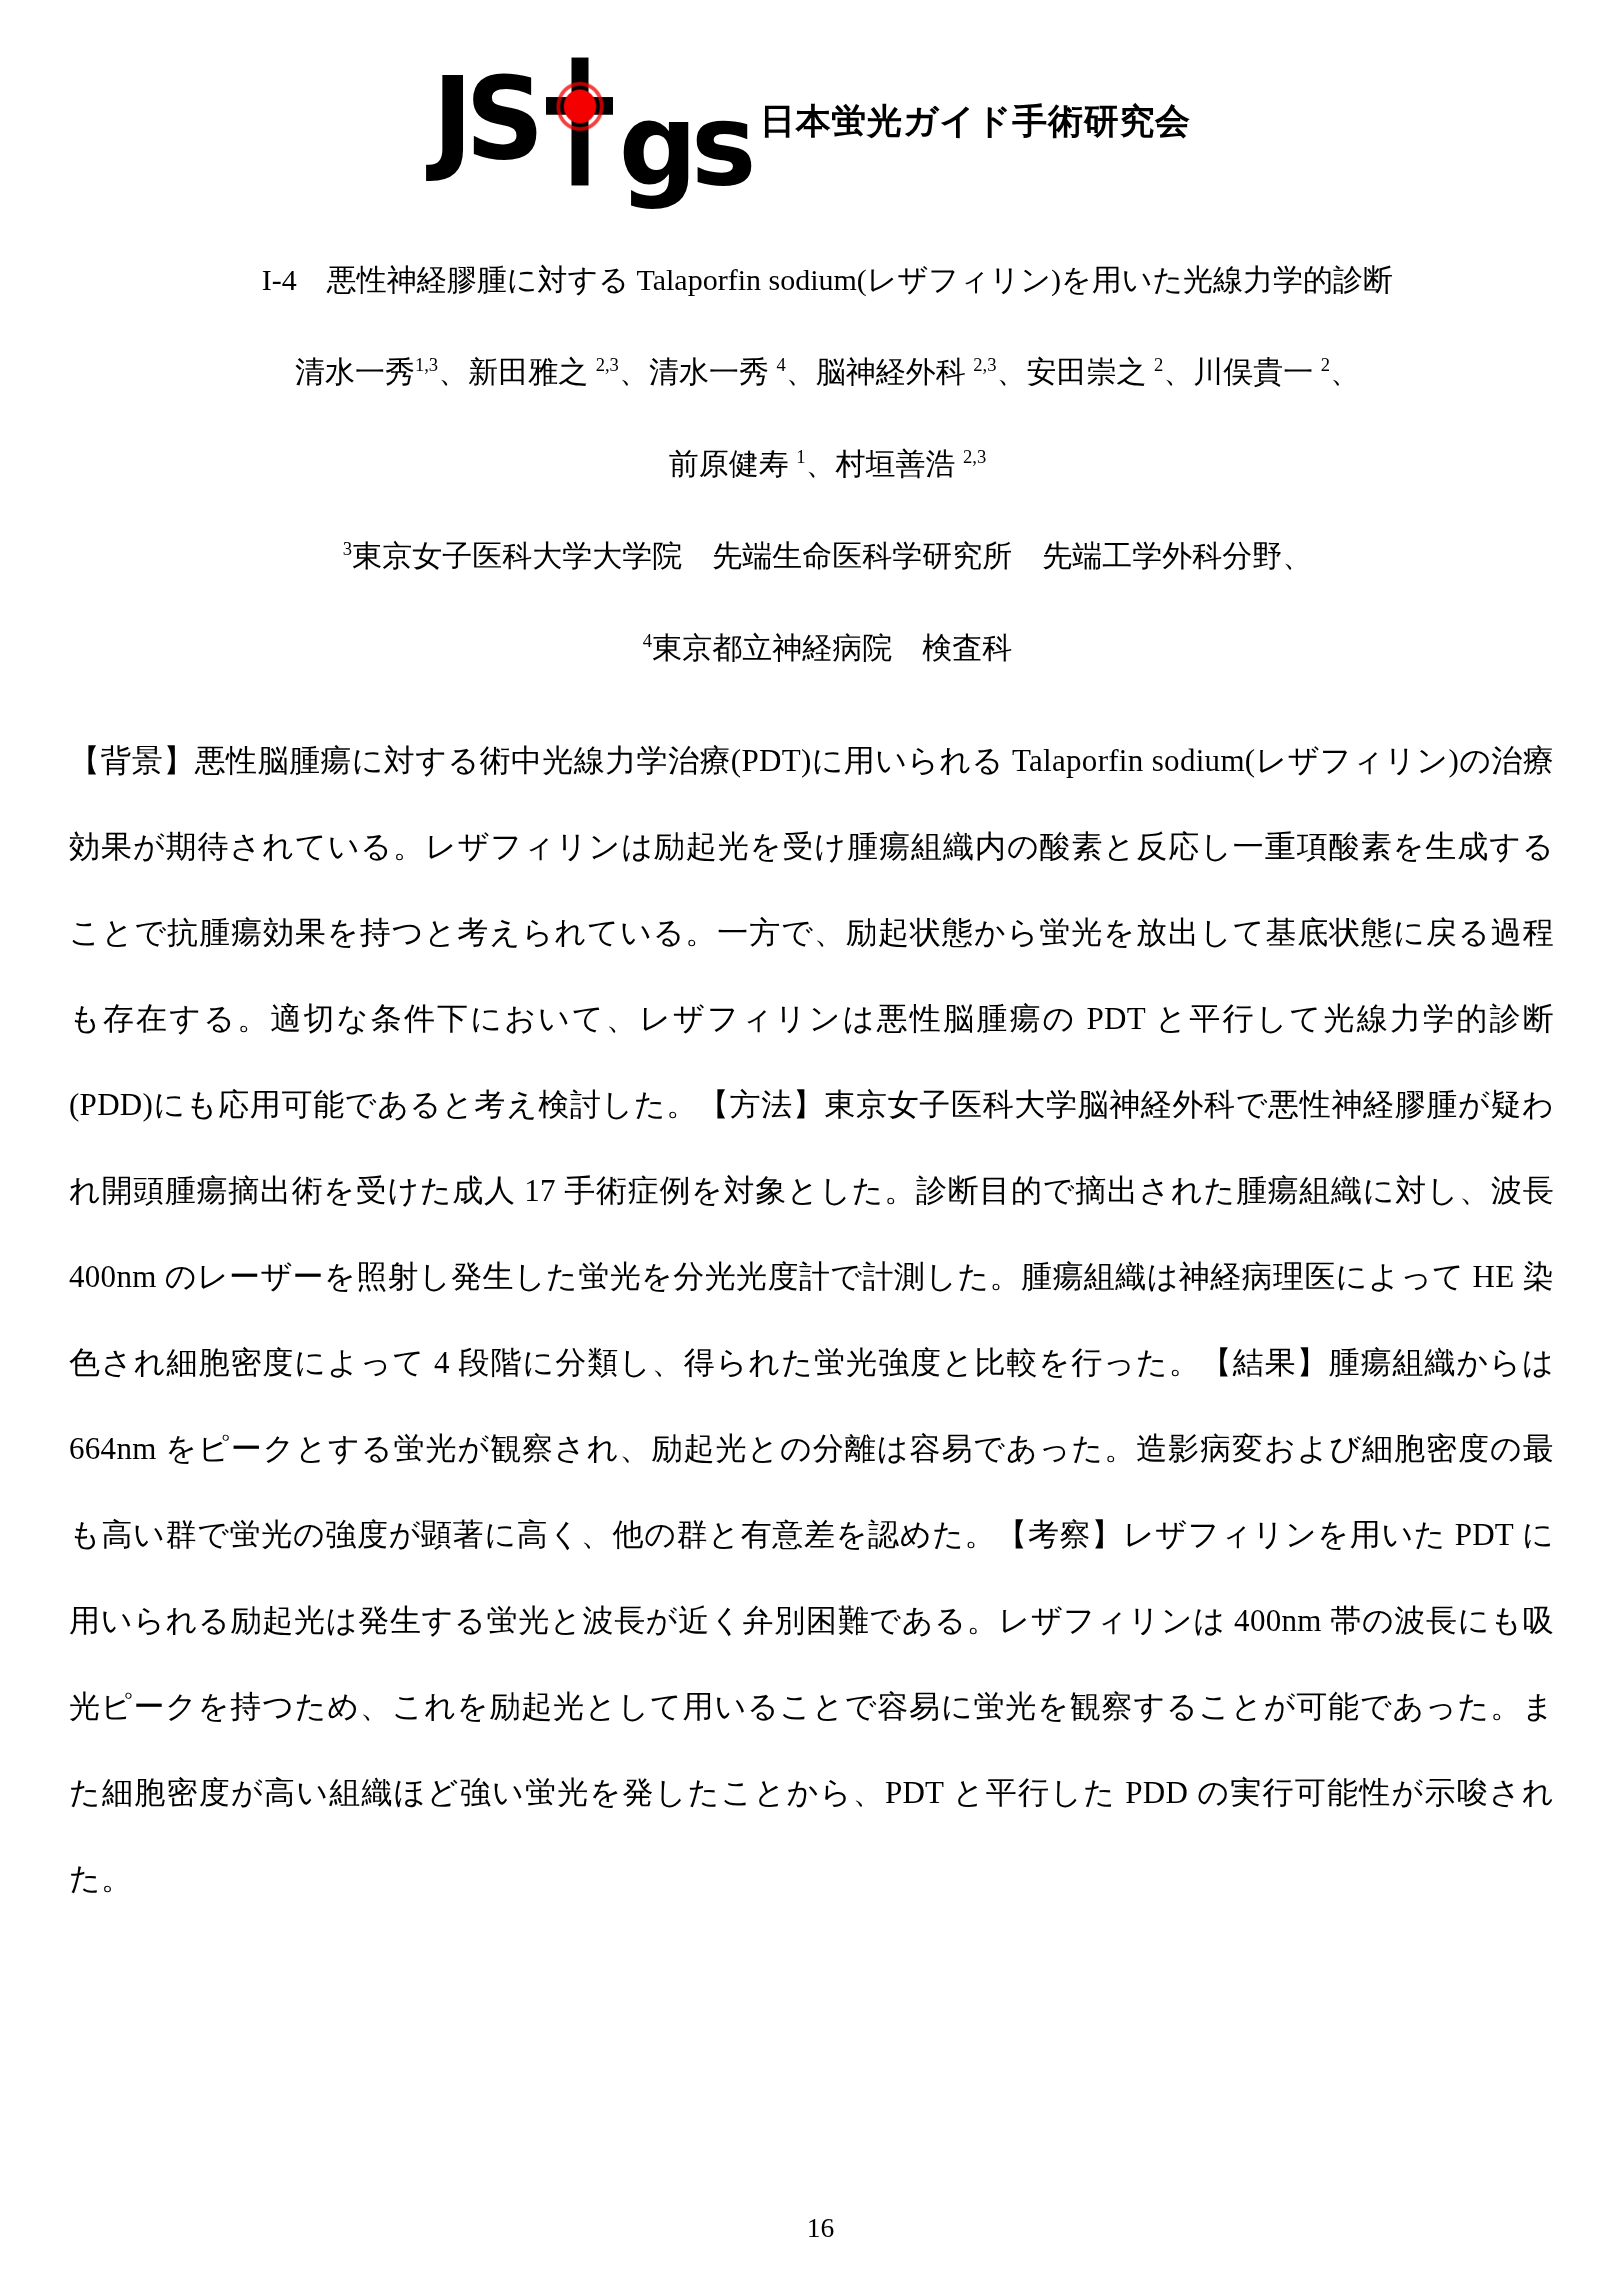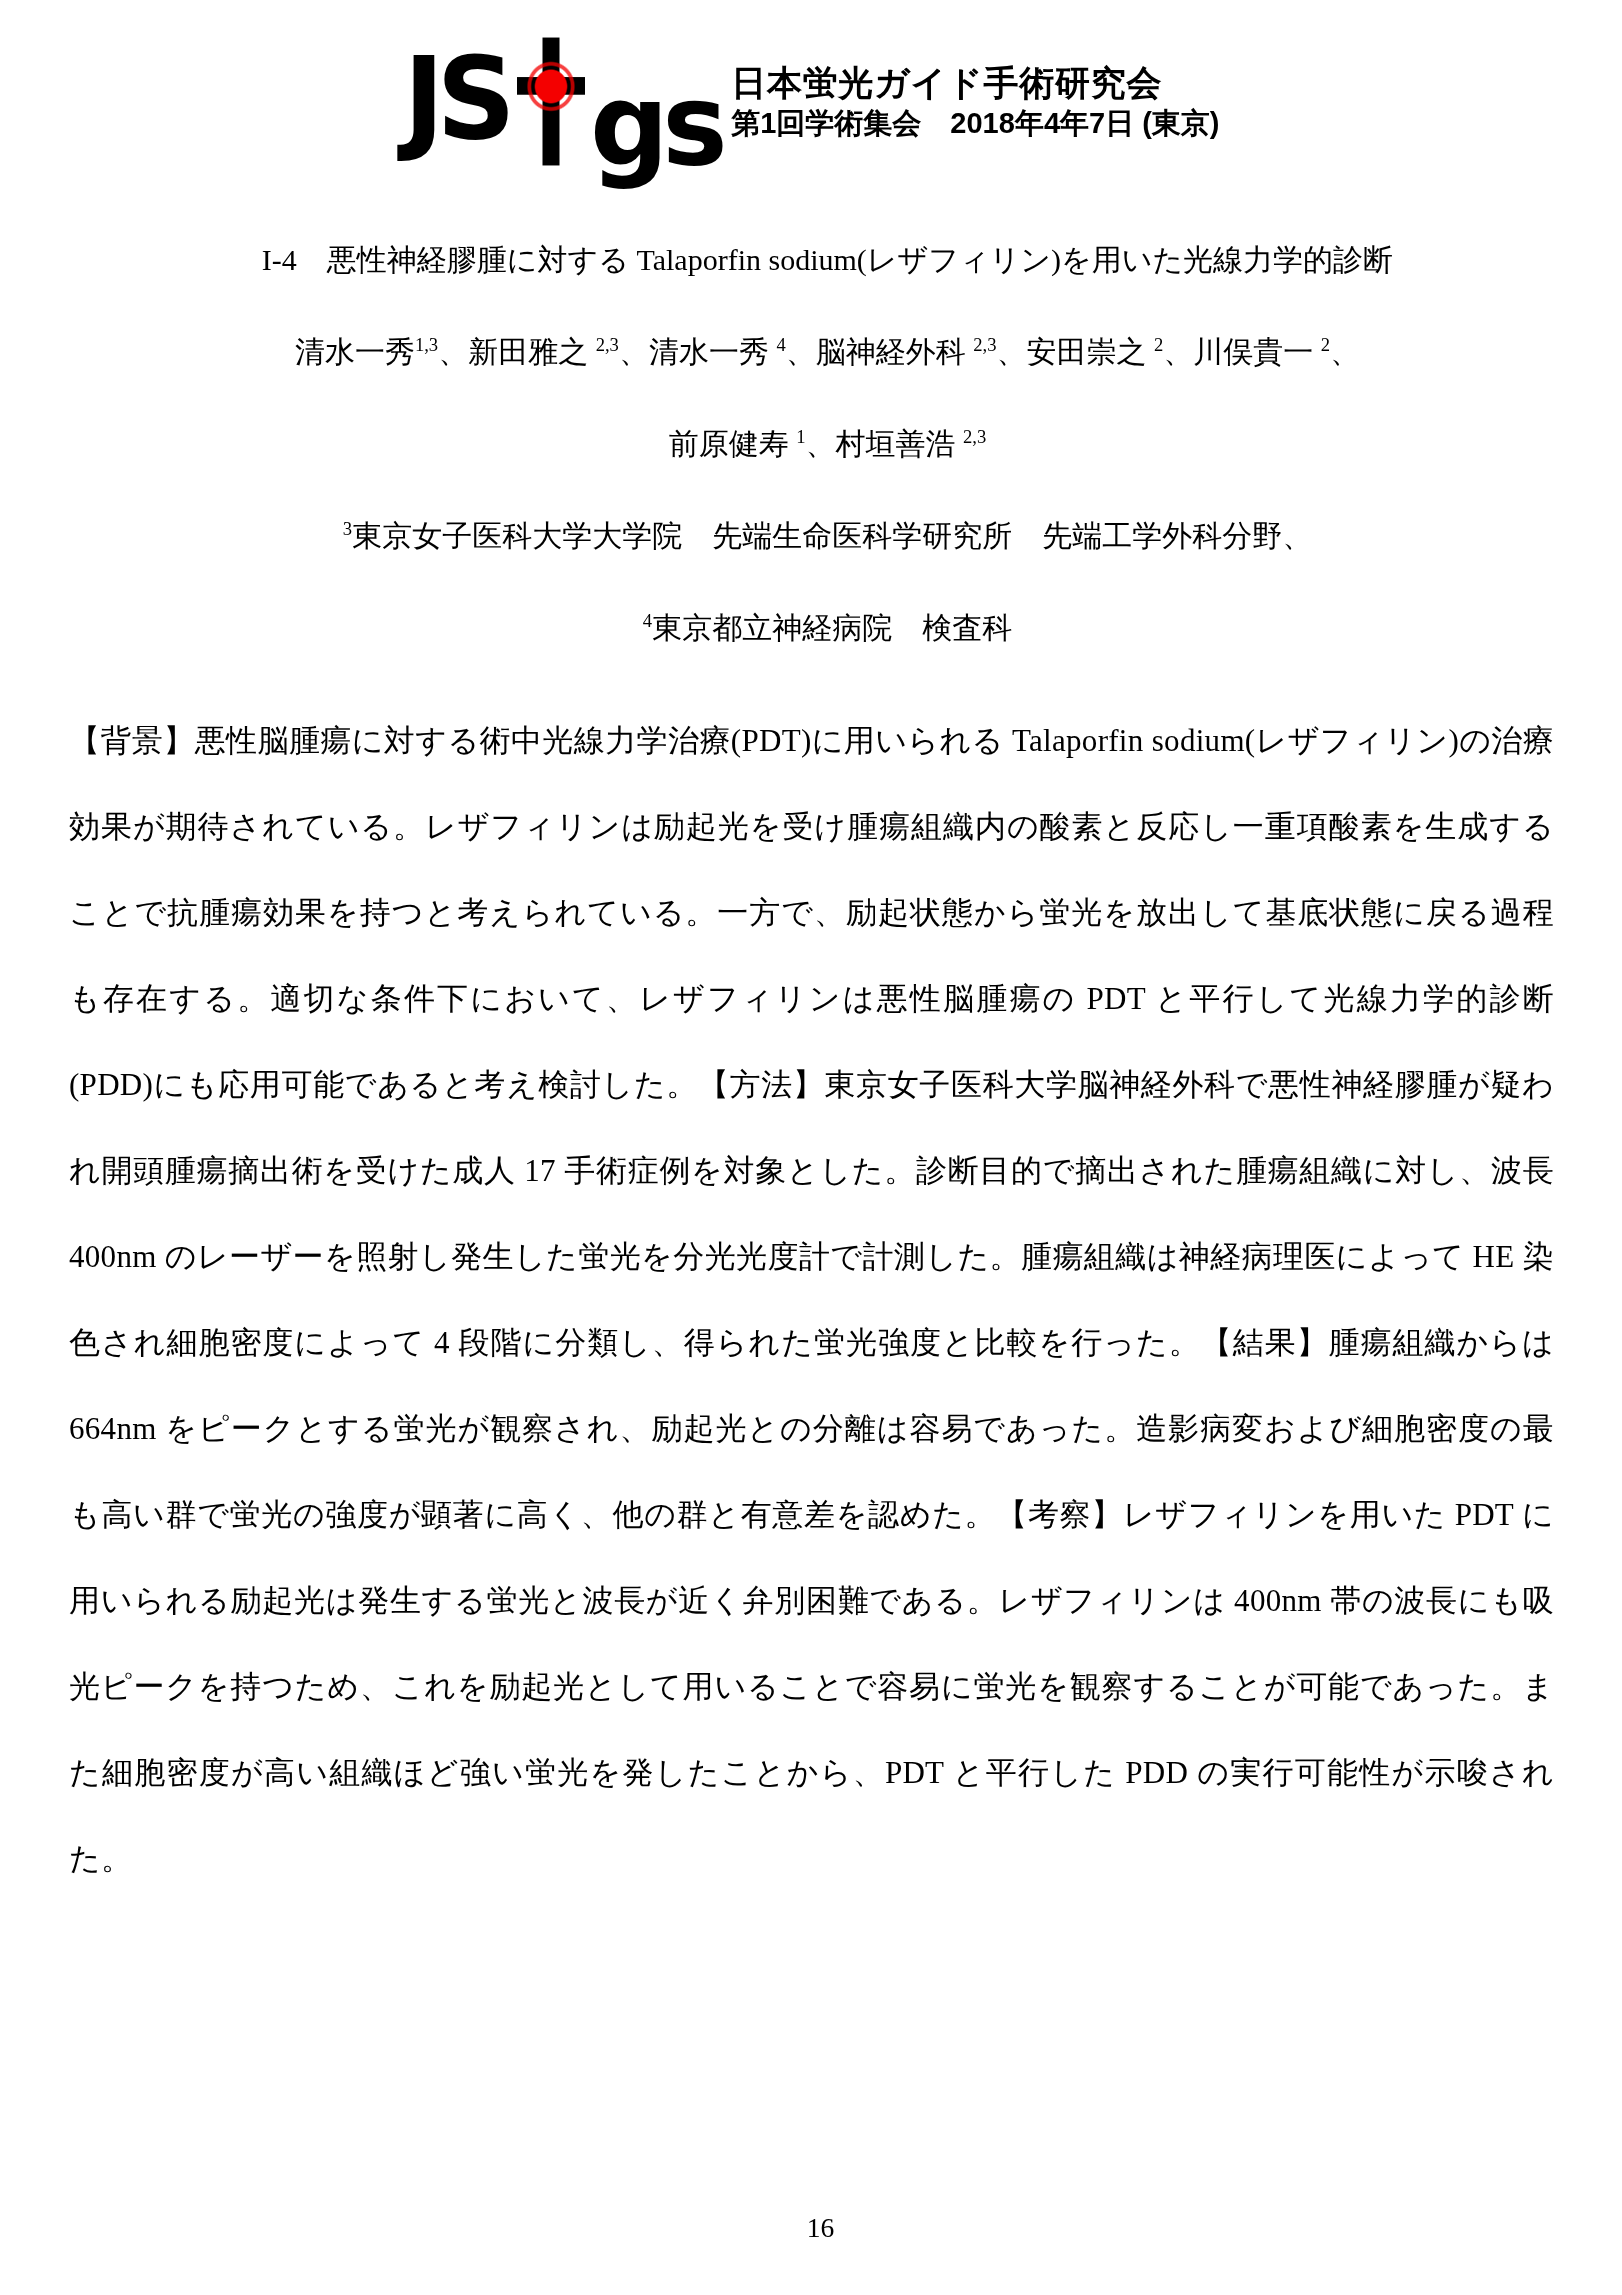--- a/index.html
+++ b/index.html
@@ -10,21 +10,21 @@
     background:#ffffff;
     overflow:hidden;
     font-family:"Liberation Serif","DejaVu Serif",serif;
     color:#111;
   }
   
   .header{
     display:flex;
     justify-content:center;
     align-items:center;
-    padding-top:36px;
+    padding-top:56px;
     gap:10px;
   }
   .logo-mark{
     display:flex;
     align-items:center;
     height:131px;
     font-family:"DejaVu Sans","Liberation Sans",sans-serif;
     font-weight:900;
     font-size:110px;
     line-height:1;
@@ -123,21 +123,20 @@
       <span class="logo-js">JS</span>
       <span class="logo-cross">
         <span class="bar-v"></span>
         <span class="bar-h"></span>
         <span class="red-dot"></span>
       </span>
       <span class="logo-gs">gs</span>
     </div>
     <div class="org-lines">
       <div class="org-name">日本蛍光ガイド手術研究会</div>
-      <div class="meeting-info">第1回学術集会　2018年4年7日 (東京)</div>
     </div>
   </div>
 
   <div class="heading">
     <div class="h-line">I-4　悪性神経膠腫に対する Talaporfin sodium(レザフィリン)を用いた光線力学的診断</div>
     <div>
         <div class="h-line"><span>清水一秀</span><sup>1,3</sup><span>、新田雅之 </span><sup>2,3</sup><span>、清水一秀 </span><sup>4</sup><span>、脳神経外科 </span><sup>2,3</sup><span>、安田崇之 </span><sup>2</sup><span>、川俣貴一 </span><sup>2</sup><span>、</span></div>
         <div class="h-line"><span>前原健寿 </span><sup>1</sup><span>、村垣善浩 </span><sup>2,3</sup></div>
       </div>
     <div>

